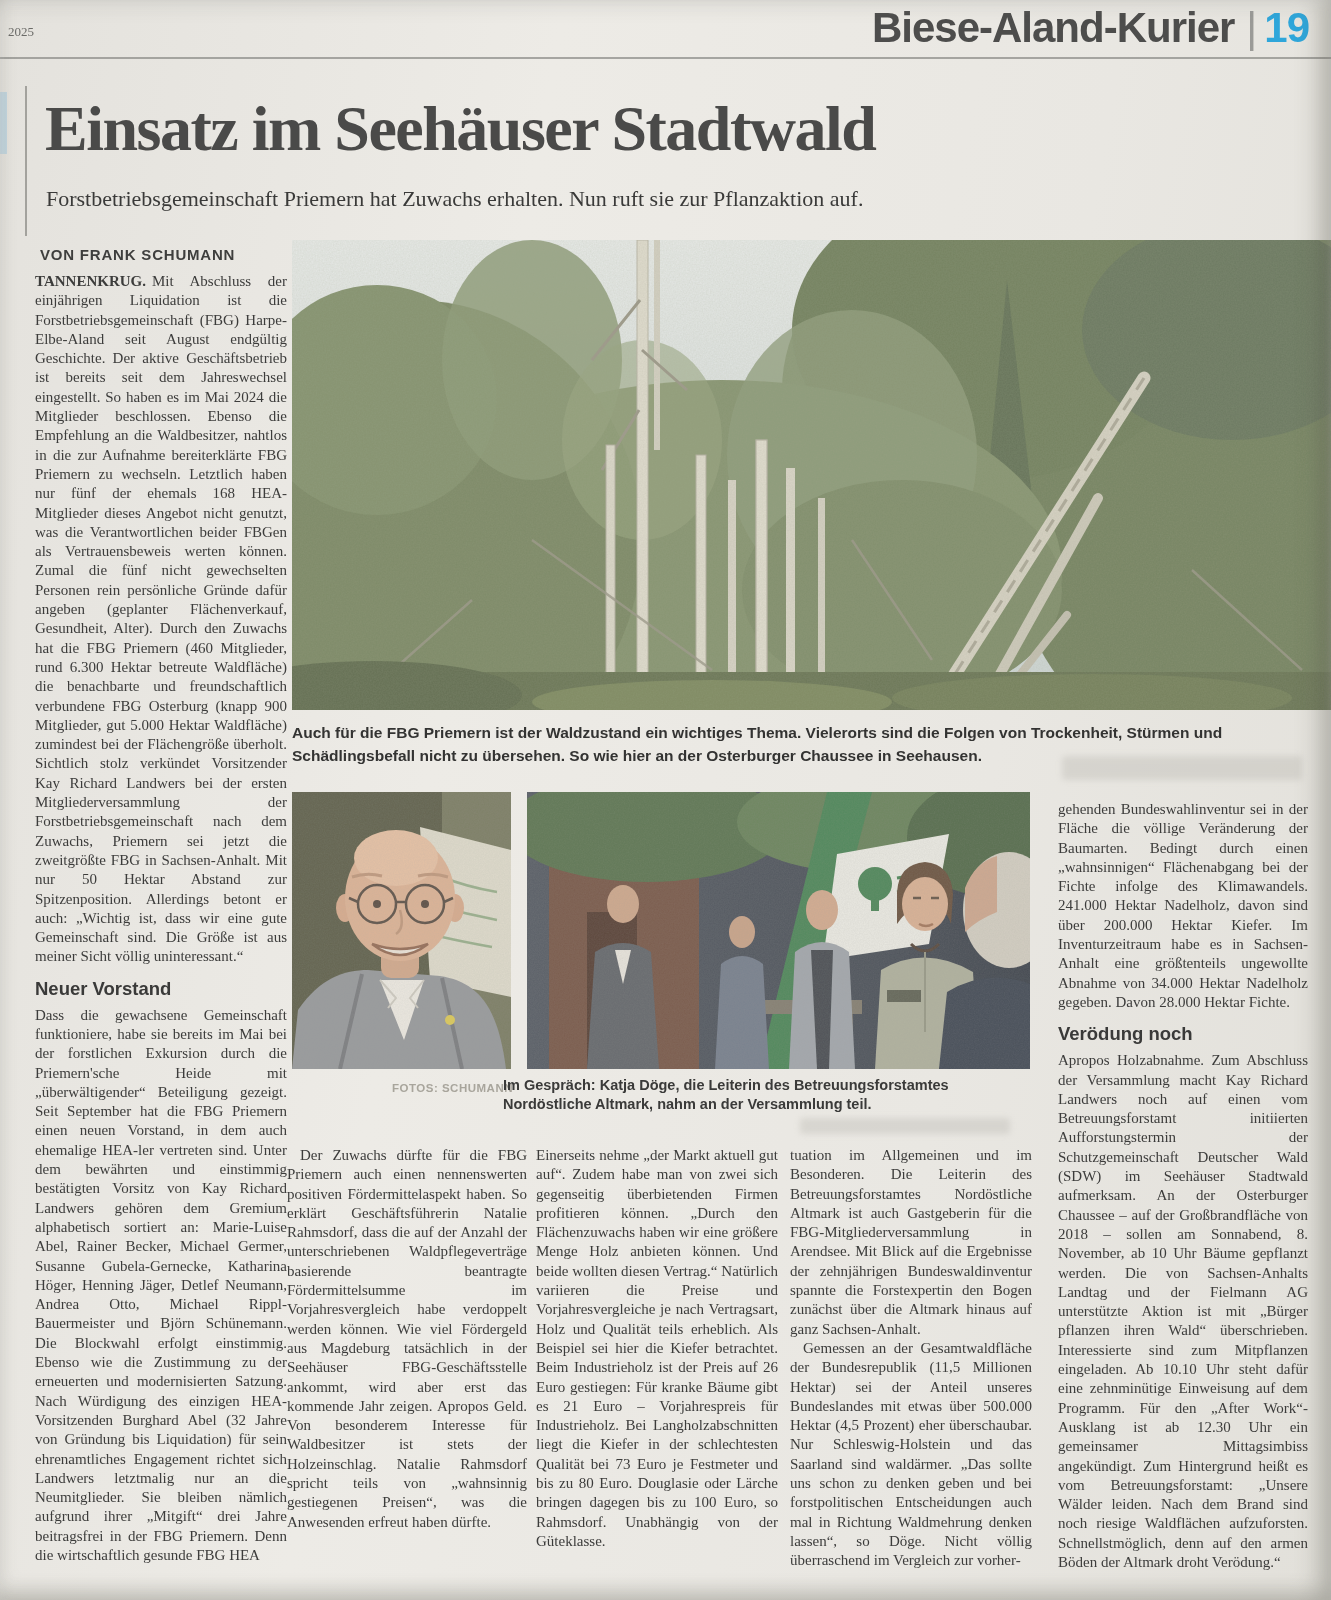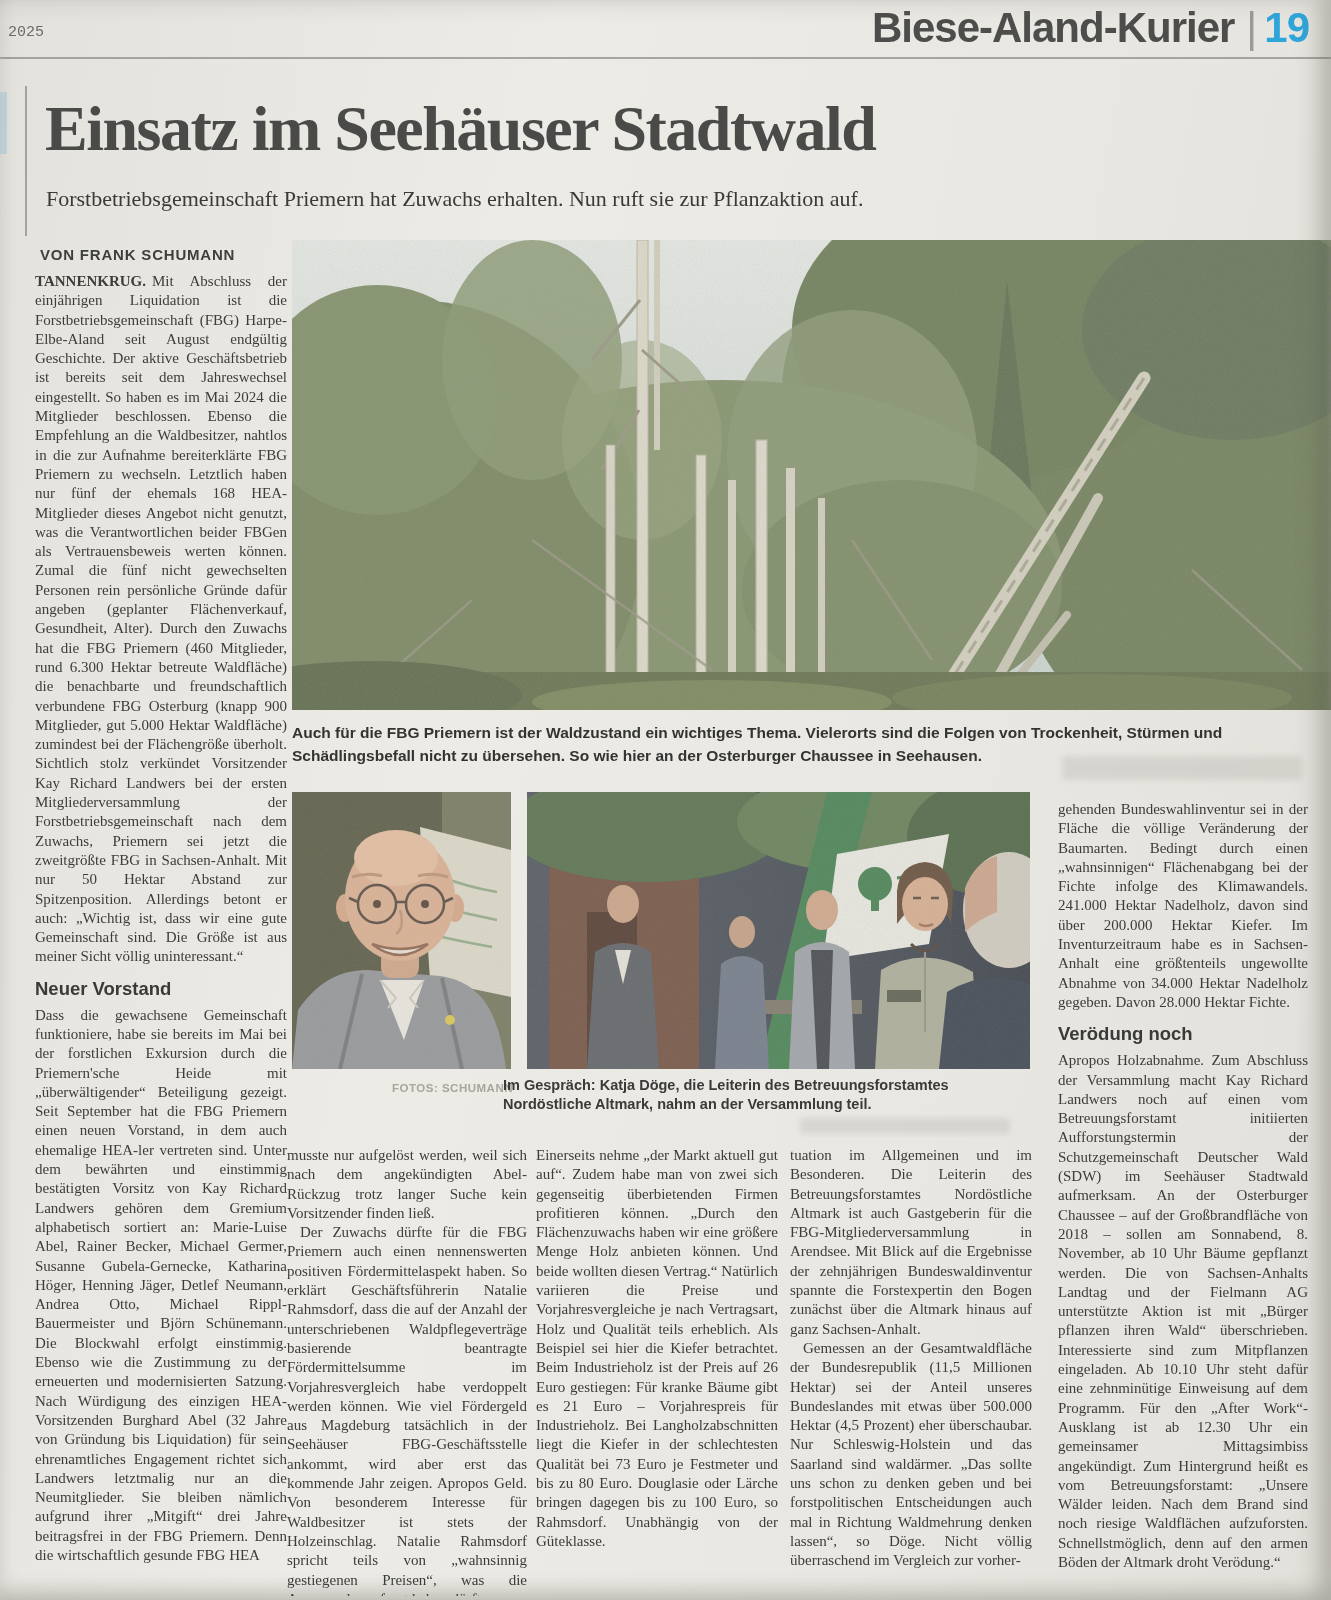--- a/index.html
+++ b/index.html
@@ -3,21 +3,21 @@
 <meta charset="utf-8">
 <style>
   html,body{margin:0;padding:0;}
   body{
     width:1331px;height:1600px;position:relative;overflow:hidden;
     background:linear-gradient(100deg,#e4e2dd 0%,#edebe6 35%,#e9e7e2 70%,#e2e0da 100%);
     font-family:"Liberation Serif",serif;color:#3d3d3d;
   }
   .abs{position:absolute;}
   
-  .year{left:8px;top:24px;font-family:Liberation Mono, monospace;font-size:15px;color:#6b6b68;}
+  .year{left:8px;top:24px;font-family:Liberation Serif, serif;font-size:13px;color:#6b6b68;}
   .masthead{right:22px;top:4px;font-family:"Liberation Sans",sans-serif;font-weight:bold;font-size:42px;letter-spacing:-1px;color:#4d4d4c;white-space:nowrap;}
   .masthead .divider{color:#9a9a97;font-weight:normal;padding:0 8px 0 12px;}
   .masthead .pagenum{color:#2fa6da;text-align:center;}
   .header-rule{left:0;top:57px;width:1331px;height:2px;background:#8e8d89;opacity:.75;}
   .edge-smudge{left:0;top:92px;width:7px;height:62px;background:#b9d2de;opacity:.8;}
   .headline-vrule{left:25px;top:86px;width:2px;height:150px;background:#a3a29d;}
   
   .headline{left:45px;top:92px;width:1100px;font-weight:bold;font-size:64px;letter-spacing:-1.5px;color:#4a4a49;}
   .subheadline{left:46px;top:186px;width:1000px;font-size:22px;color:#3a3a39;}
   .byline{left:40px;top:246px;font-family:"Liberation Sans",sans-serif;font-weight:bold;font-size:15px;letter-spacing:.8px;color:#3e3e3d;}
@@ -208,21 +208,20 @@
 </div>
 <div class="abs cap" style="left:503px;top:1076px;width:503px;">Im Gespräch: Katja Döge, die Leiterin des Betreuungsforstamtes Nordöstliche Altmark, nahm an der Versammlung teil.</div>
 
 <div class="abs newscol" style="left:1058px;top:800px;width:250px;height:795px;">
   <p>gehenden Bundeswahlinventur sei in der Fläche die völlige Veränderung der Baumarten. Bedingt durch einen „wahnsinnigen“ Flächenabgang bei der Fichte infolge des Klimawandels. 241.000 Hektar Nadelholz, davon sind über 200.000 Hektar Kiefer. Im Inventurzeitraum habe es in Sachsen-Anhalt eine größtenteils ungewollte Abnahme von 34.000 Hektar Nadelholz gegeben. Davon 28.000 Hektar Fichte.</p>
   <div class="subhead">Verödung noch</div>
   <p>Apropos Holzabnahme. Zum Abschluss der Versammlung macht Kay Richard Landwers noch auf einen vom Betreuungsforstamt initiierten Aufforstungstermin der Schutzgemeinschaft Deutscher Wald (SDW) im Seehäuser Stadtwald aufmerksam. An der Osterburger Chaussee – auf der Großbrandfläche von 2018 – sollen am Sonnabend, 8. November, ab 10 Uhr Bäume gepflanzt werden. Die von Sachsen-Anhalts Landtag und der Fielmann AG unterstützte Aktion ist mit „Bürger pflanzen ihren Wald“ überschrieben. Interessierte sind zum Mitpflanzen eingeladen. Ab 10.10 Uhr steht dafür eine zehnminütige Einweisung auf dem Programm. Für den „After Work“-Ausklang ist ab 12.30 Uhr ein gemeinsamer Mittagsimbiss angekündigt. Zum Hintergrund heißt es vom Betreuungsforstamt: „Unsere Wälder leiden. Nach dem Brand sind noch riesige Waldflächen aufzuforsten. Schnellstmöglich, denn auf den armen Böden der Altmark droht Verödung.“</p>
 </div>
 
 <div class="abs newscol" style="left:287px;top:1146px;width:240px;height:450px;">
-  <p>musste nur aufgelöst werden, weil sich nach dem angekündigten Abel-Rückzug trotz langer Suche kein Vorsitzender finden ließ.</p>
   <p class="indent">Der Zuwachs dürfte für die FBG Priemern auch einen nennenswerten positiven Fördermittelaspekt haben. So erklärt Geschäftsführerin Natalie Rahmsdorf, dass die auf der Anzahl der unterschriebenen Waldpflegeverträge basierende beantragte Fördermittelsumme im Vorjahresvergleich habe verdoppelt werden können. Wie viel Fördergeld aus Magdeburg tatsächlich in der Seehäuser FBG-Geschäftsstelle ankommt, wird aber erst das kommende Jahr zeigen. Apropos Geld. Von besonderem Interesse für Waldbesitzer ist stets der Holzeinschlag. Natalie Rahmsdorf spricht teils von „wahnsinnig gestiegenen Preisen“, was die Anwesenden erfreut haben dürfte.</p>
 </div>
 <div class="abs newscol" style="left:536px;top:1146px;width:242px;height:450px;">
   <p>Einerseits nehme „der Markt aktuell gut auf“. Zudem habe man von zwei sich gegenseitig überbietenden Firmen profitieren können. „Durch den Flächenzuwachs haben wir eine größere Menge Holz anbieten können. Und beide wollten diesen Vertrag.“ Natürlich variieren die Preise und Vorjahresvergleiche je nach Vertragsart, Holz und Qualität teils erheblich. Als Beispiel sei hier die Kiefer betrachtet. Beim Industrieholz ist der Preis auf 26 Euro gestiegen: Für kranke Bäume gibt es 21 Euro – Vorjahrespreis für Industrieholz. Bei Langholzabschnitten liegt die Kiefer in der schlechtesten Qualität bei 73 Euro je Festmeter und bis zu 80 Euro. Douglasie oder Lärche bringen dagegen bis zu 100 Euro, so Rahmsdorf. Unabhängig von der Güteklasse.</p>
 </div>
 <div class="abs newscol" style="left:790px;top:1146px;width:242px;height:450px;">
   <p>tuation im Allgemeinen und im Besonderen. Die Leiterin des Betreuungsforstamtes Nordöstliche Altmark ist auch Gastgeberin für die FBG-Mitgliederversammlung in Arendsee. Mit Blick auf die Ergebnisse der zehnjährigen Bundeswaldinventur spannte die Forstexpertin den Bogen zunächst über die Altmark hinaus auf ganz Sachsen-Anhalt.</p>
   <p class="indent">Gemessen an der Gesamtwaldfläche der Bundesrepublik (11,5 Millionen Hektar) sei der Anteil unseres Bundeslandes mit etwas über 500.000 Hektar (4,5 Prozent) eher überschaubar. Nur Schleswig-Holstein und das Saarland sind waldärmer. „Das sollte uns schon zu denken geben und bei forstpolitischen Entscheidungen auch mal in Richtung Waldmehrung denken lassen“, so Döge. Nicht völlig überraschend im Vergleich zur vorher-</p>
 </div>
 

